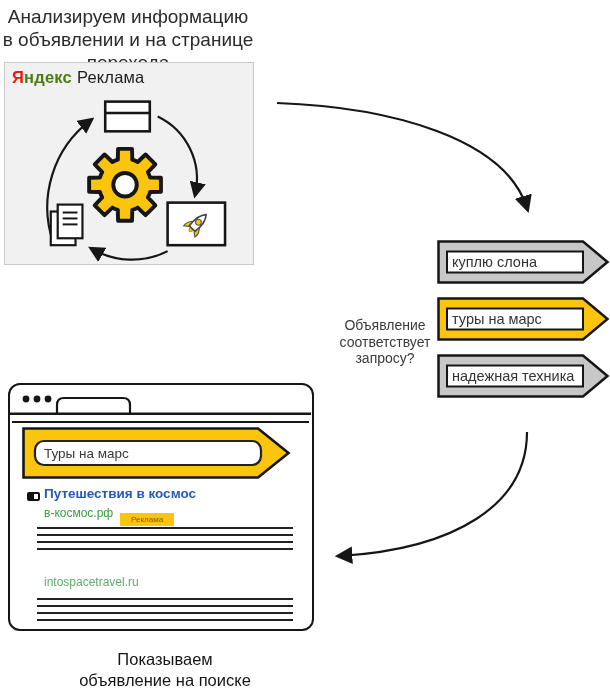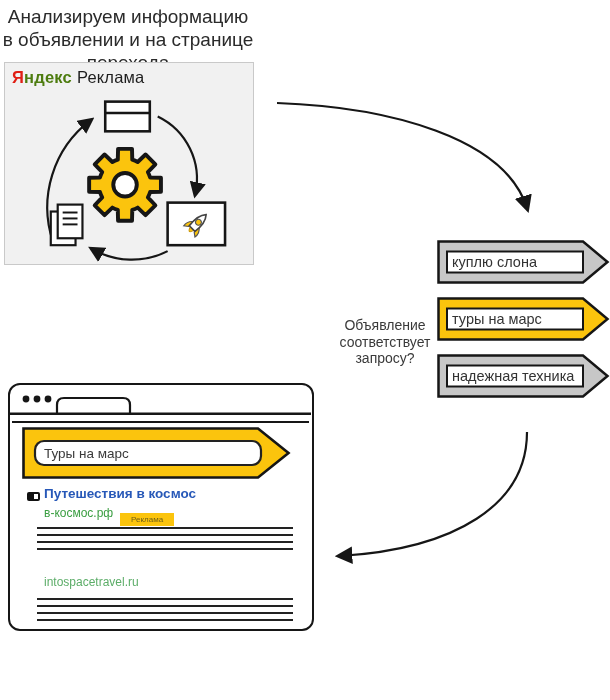--- a/index.html
+++ b/index.html
@@ -189,14 +189,16 @@
     <div class="organic-url">intospacetravel.ru</div>
 
     <div class="lines-group lines-b">
       <div class="text-line"></div>
       <div class="text-line"></div>
       <div class="text-line"></div>
       <div class="text-line"></div>
     </div>
   </div>
 
+  <div class="bottom-caption">Показываем
+объявление на поиске</div>
 
 </div>
 
 </body></html>

